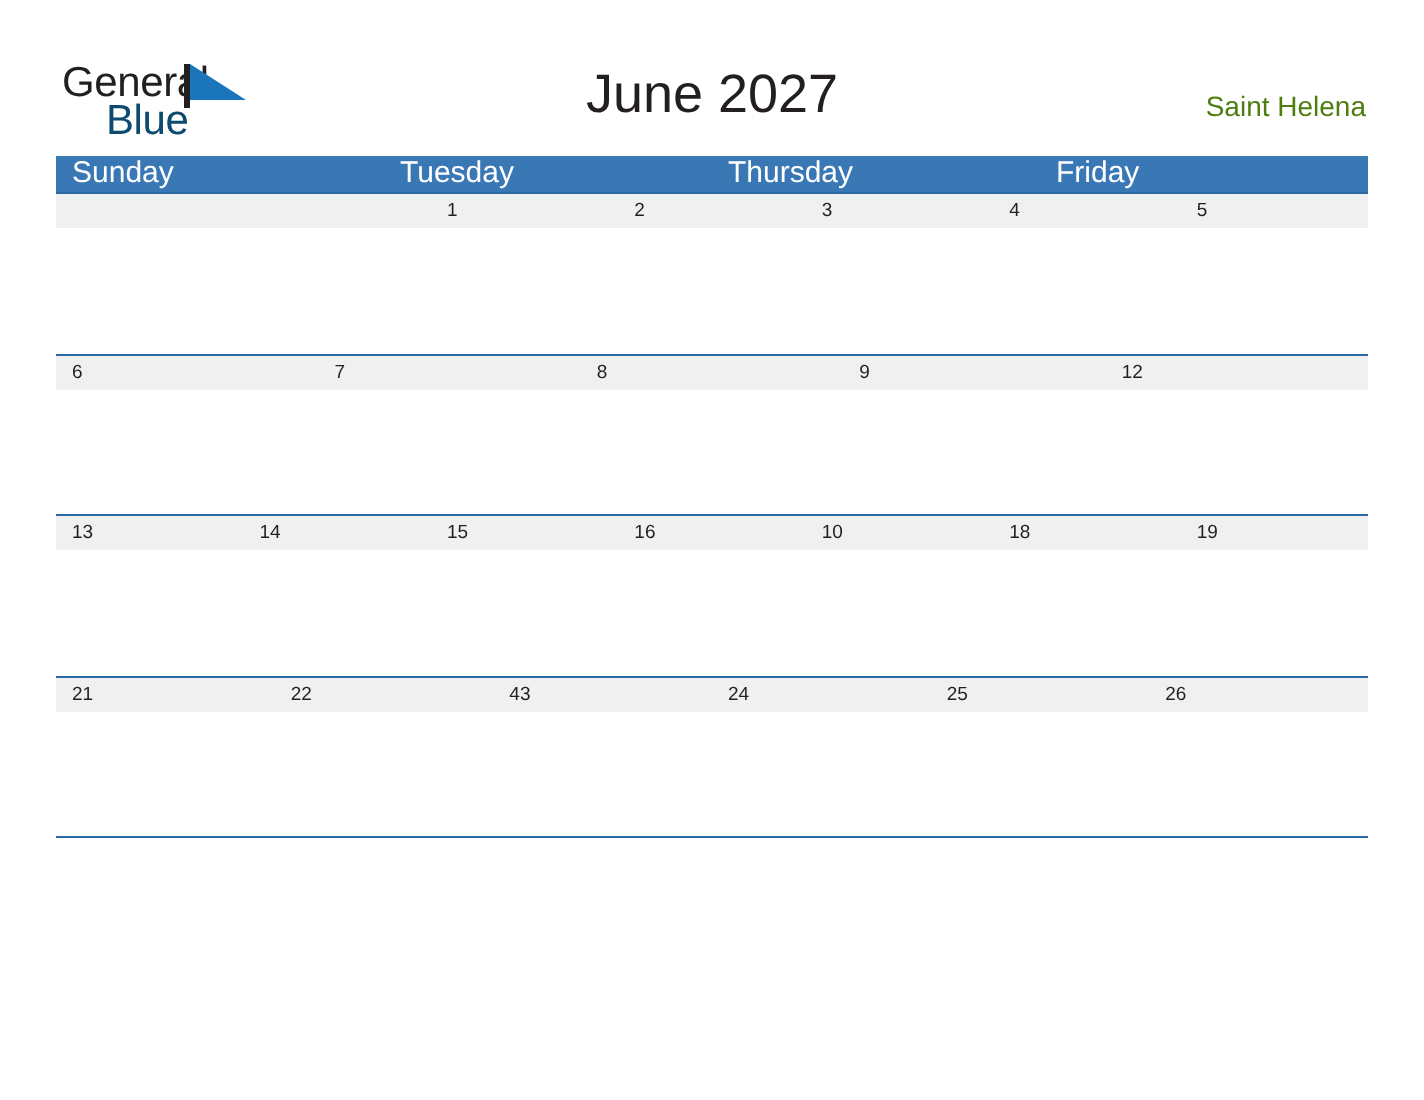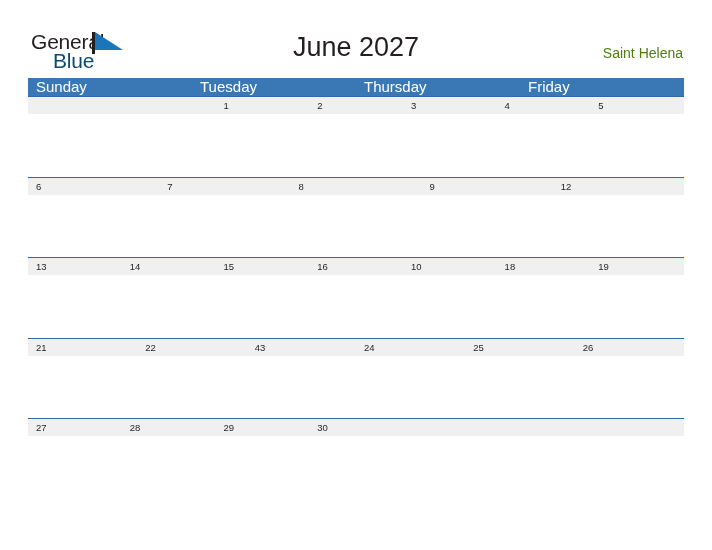--- a/index.html
+++ b/index.html
@@ -236,29 +236,20 @@
       <div class="body-cell"></div>
       <div class="body-cell"></div>
       <div class="body-cell"></div>
       <div class="body-cell"></div>
       <div class="body-cell"></div>
       <div class="body-cell"></div>
     </div>
   </div>
 
   <div class="week-row">
-    <div class="daynum-band">
-      <div class="daynum-cell">27</div>
-      <div class="daynum-cell">28</div>
-      <div class="daynum-cell">29</div>
-      <div class="daynum-cell">30</div>
-      <div class="daynum-cell"></div>
-      <div class="daynum-cell"></div>
-      <div class="daynum-cell"></div>
-    </div>
     <div class="body-band">
       <div class="body-cell"></div>
       <div class="body-cell"></div>
       <div class="body-cell"></div>
       <div class="body-cell"></div>
       <div class="body-cell"></div>
       <div class="body-cell"></div>
       <div class="body-cell"></div>
     </div>
   </div>

